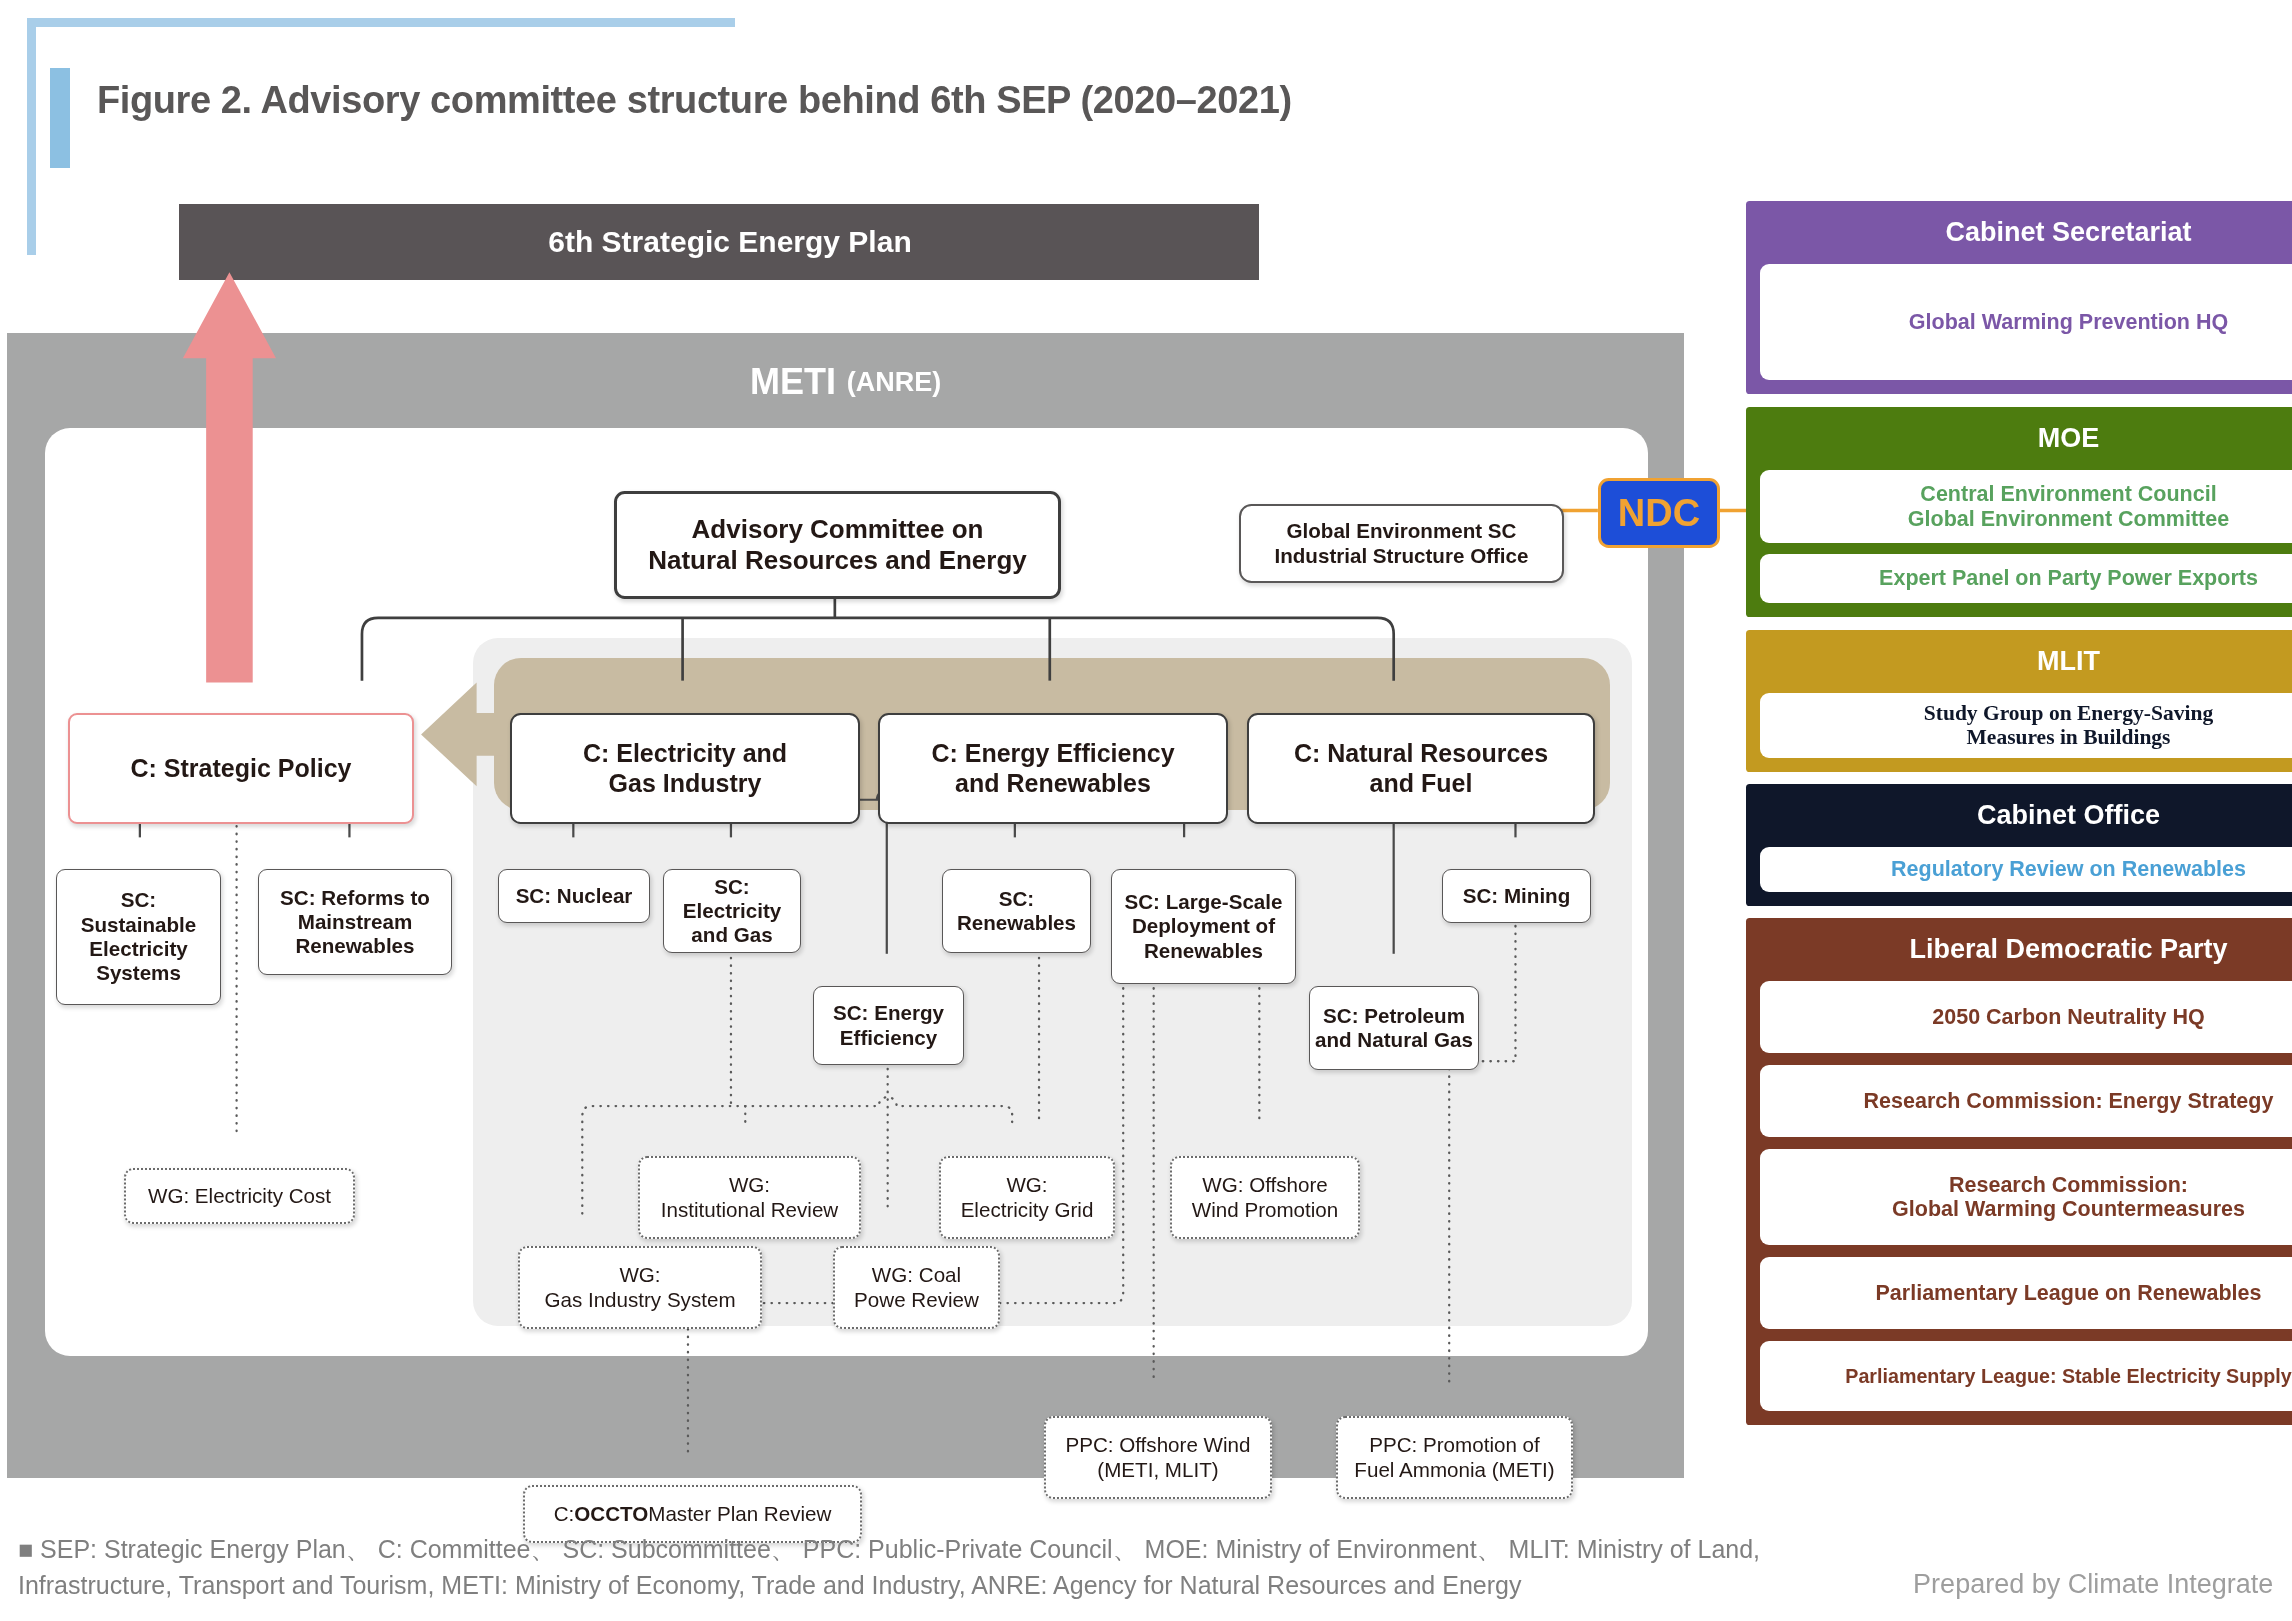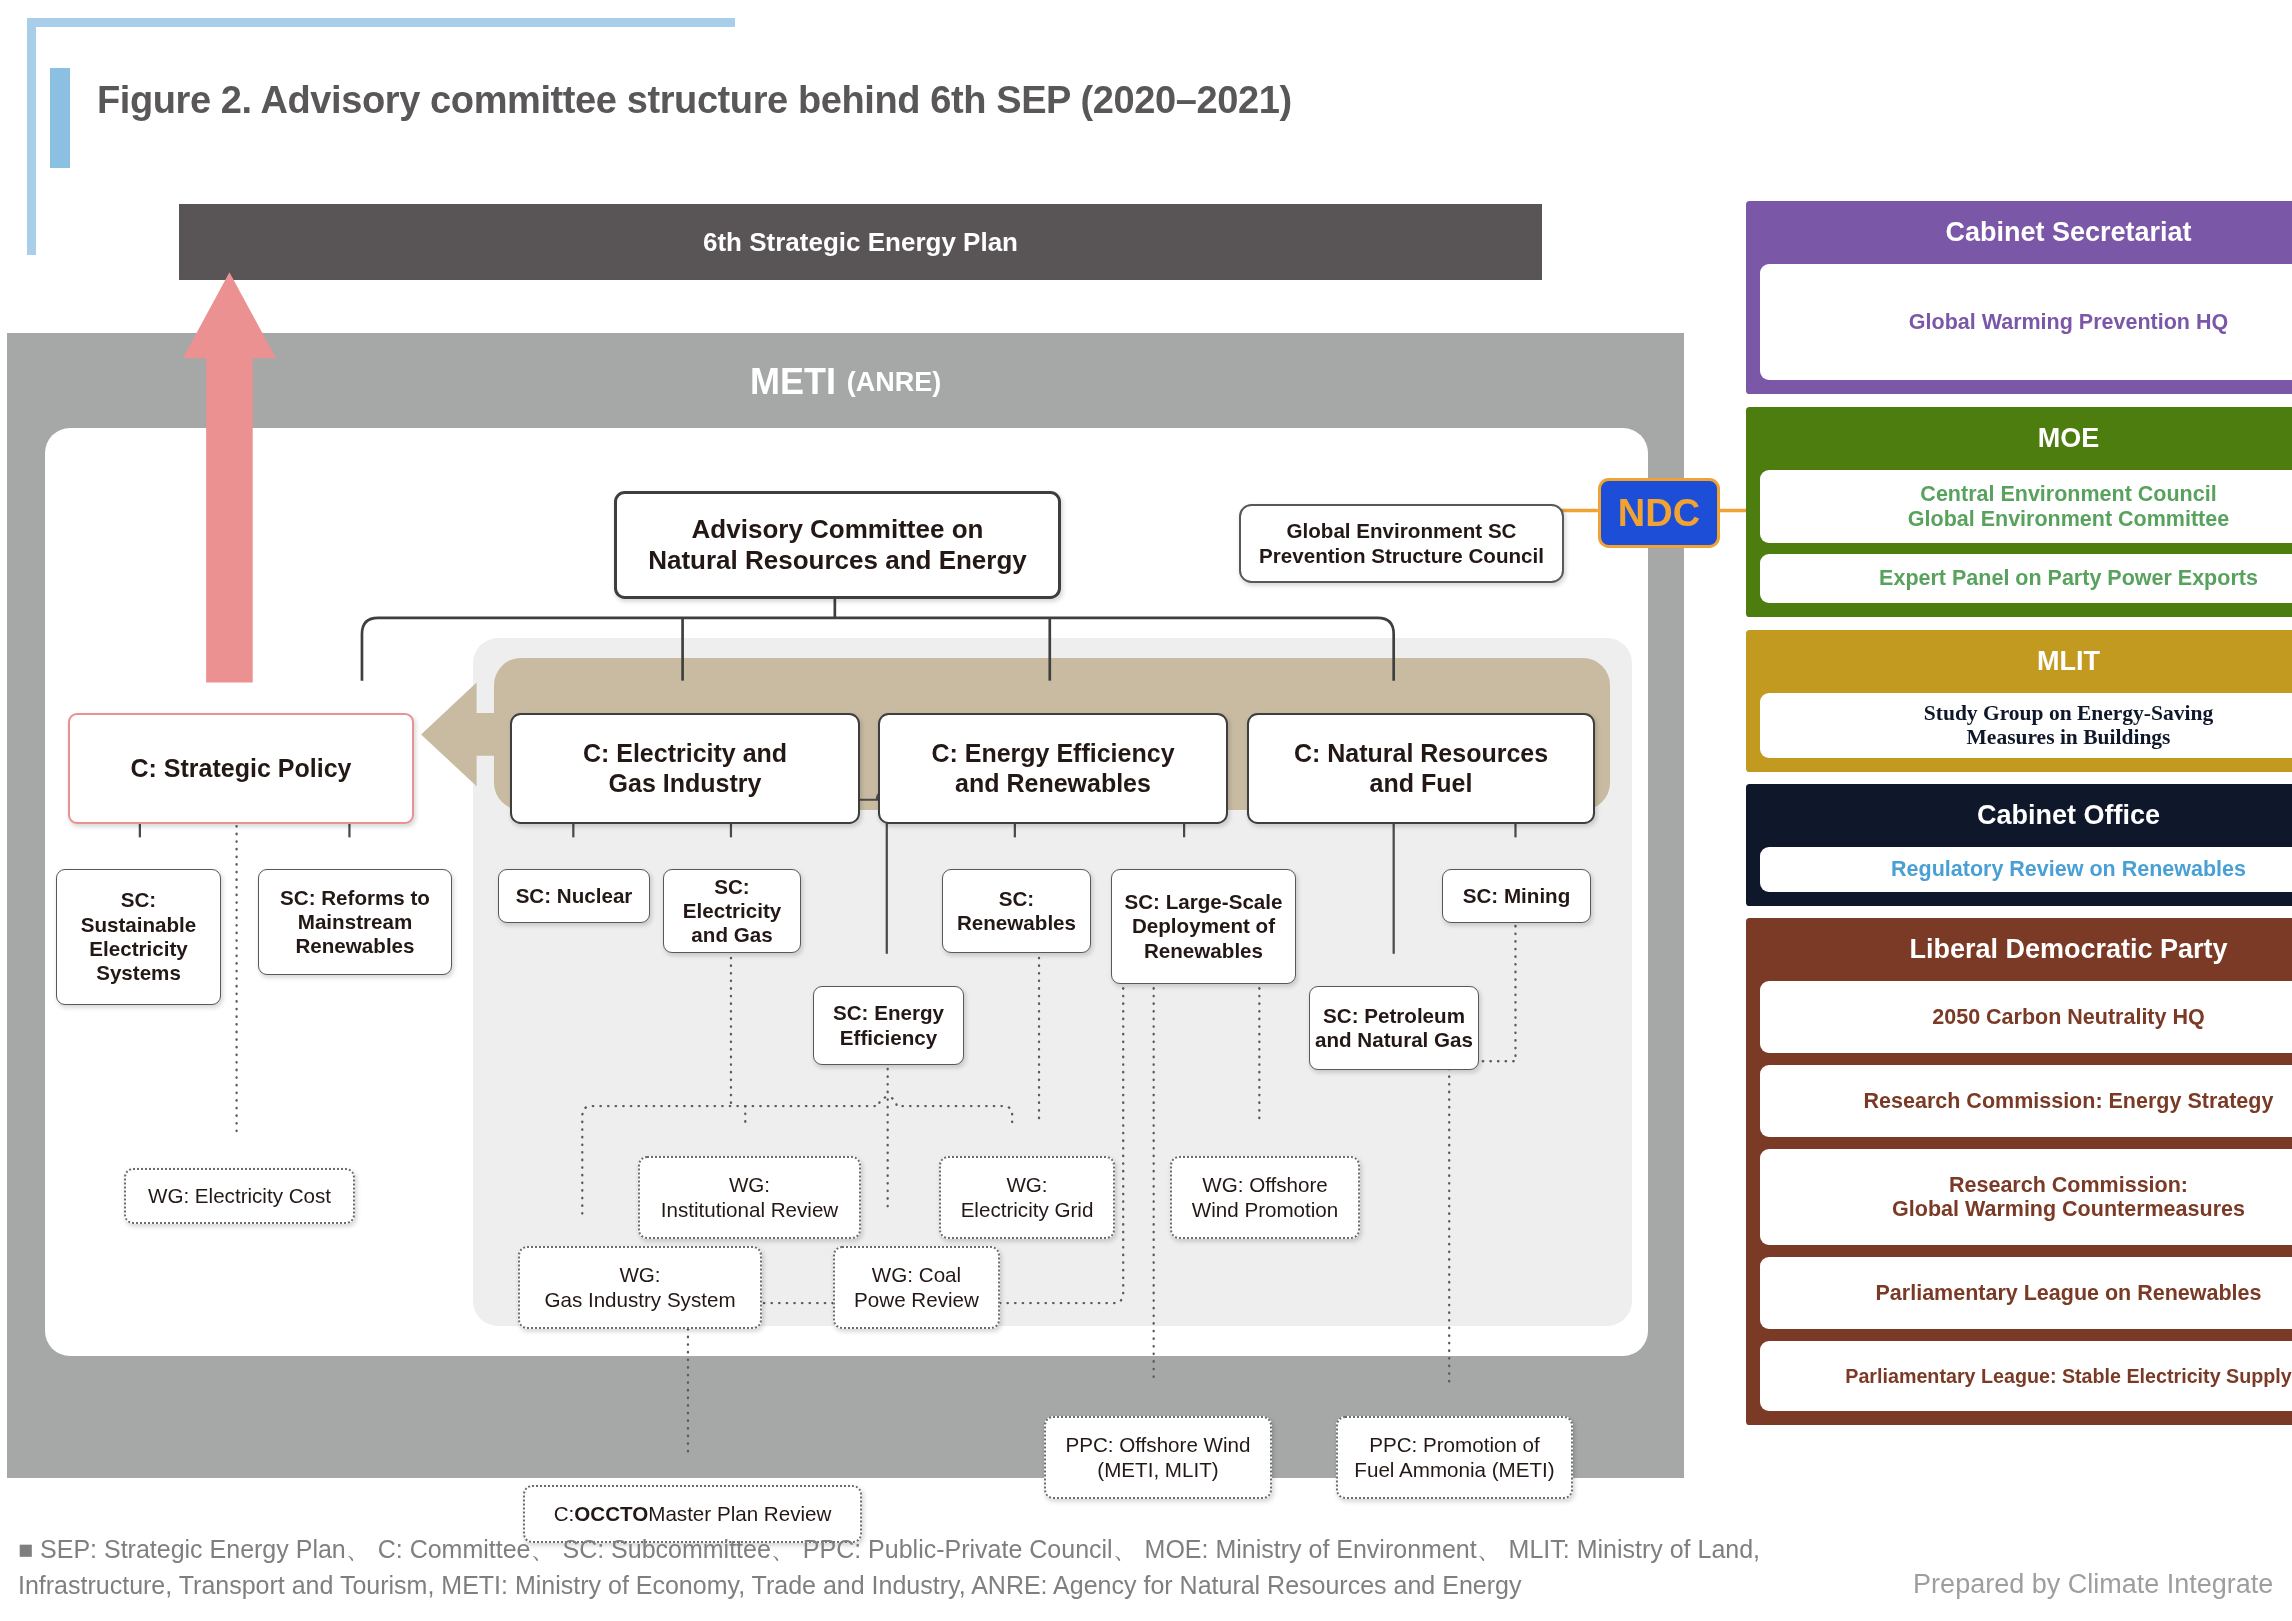--- a/index.html
+++ b/index.html
@@ -9,22 +9,22 @@
   .pre{white-space:pre-line;}
   .ctr{display:flex;align-items:center;justify-content:center;text-align:center;}
 
   
   .frame-top{left:27px;top:18px;width:708px;height:9px;background:#a9cee9;}
   .frame-left{left:27px;top:18px;width:9px;height:237px;background:#a9cee9;}
   .accent-bar{left:50px;top:68px;width:19.7px;height:100px;background:#8cc0e2;}
   .page-title{left:97px;top:79px;font-size:38px;font-weight:bold;color:#595757;letter-spacing:-0.4px;}
 
   
-  .banner{left:179px;top:204px;width:1363px;height:76px;background:#595456;color:#fff;
-          font-size:26px;font-weight:bold;}
+  .banner{left:179px;top:204px;width:1058px;height:76px;background:#595456;color:#fff;
+          font-size:30px;font-weight:bold;padding-left:22px;}
   .meti{left:7.2px;top:333px;width:1677px;height:1145px;background:#a6a7a7;}
   .meti-label{left:7.2px;top:355px;width:1677px;height:54px;color:#fff;font-weight:bold;font-size:36px;}
   .meti-label .sub{font-size:27px;margin-left:10.7px;font-weight:bold;}
   .white-panel{left:45px;top:428px;width:1603px;height:928px;background:#fff;border-radius:25px;}
   .light-panel{left:473px;top:638px;width:1159px;height:688px;background:#eeeeee;border-radius:25px;}
   .tan-box{left:494px;top:658px;width:1116px;height:152px;background:#c8bba2;border-radius:27px;}
 
   
   .wires{left:0;top:0;width:2293px;height:1621px;pointer-events:none;}
 
@@ -147,21 +147,21 @@
 
   <g stroke="#f0a232" stroke-width="4" fill="none">
     <path d="M 1742 570 H 1784"></path>
       <path d="M 1914 570 H 1966"></path>
   </g>
 </svg>
 
 <div class="abs box b-heavy ctr pre advisory">Advisory Committee on
 Natural Resources and Energy</div>
 <div class="abs box b-med ctr pre globalenv">Global Environment SC
-Prevention Structure Council</div>
+Industrial Structure Office</div>
 <div class="abs ctr ndc">NDC</div>
 
 <div class="abs box b-pink ctr pre c-strat">C: Strategic Policy</div>
 <div class="abs box b-heavy ctr pre c-elec">C: Electricity and
 Gas Industry</div>
 <div class="abs box b-heavy ctr pre c-eff">C: Energy Efficiency
 and Renewables</div>
 <div class="abs box b-heavy ctr pre c-nat">C: Natural Resources
 and Fuel</div>
 

